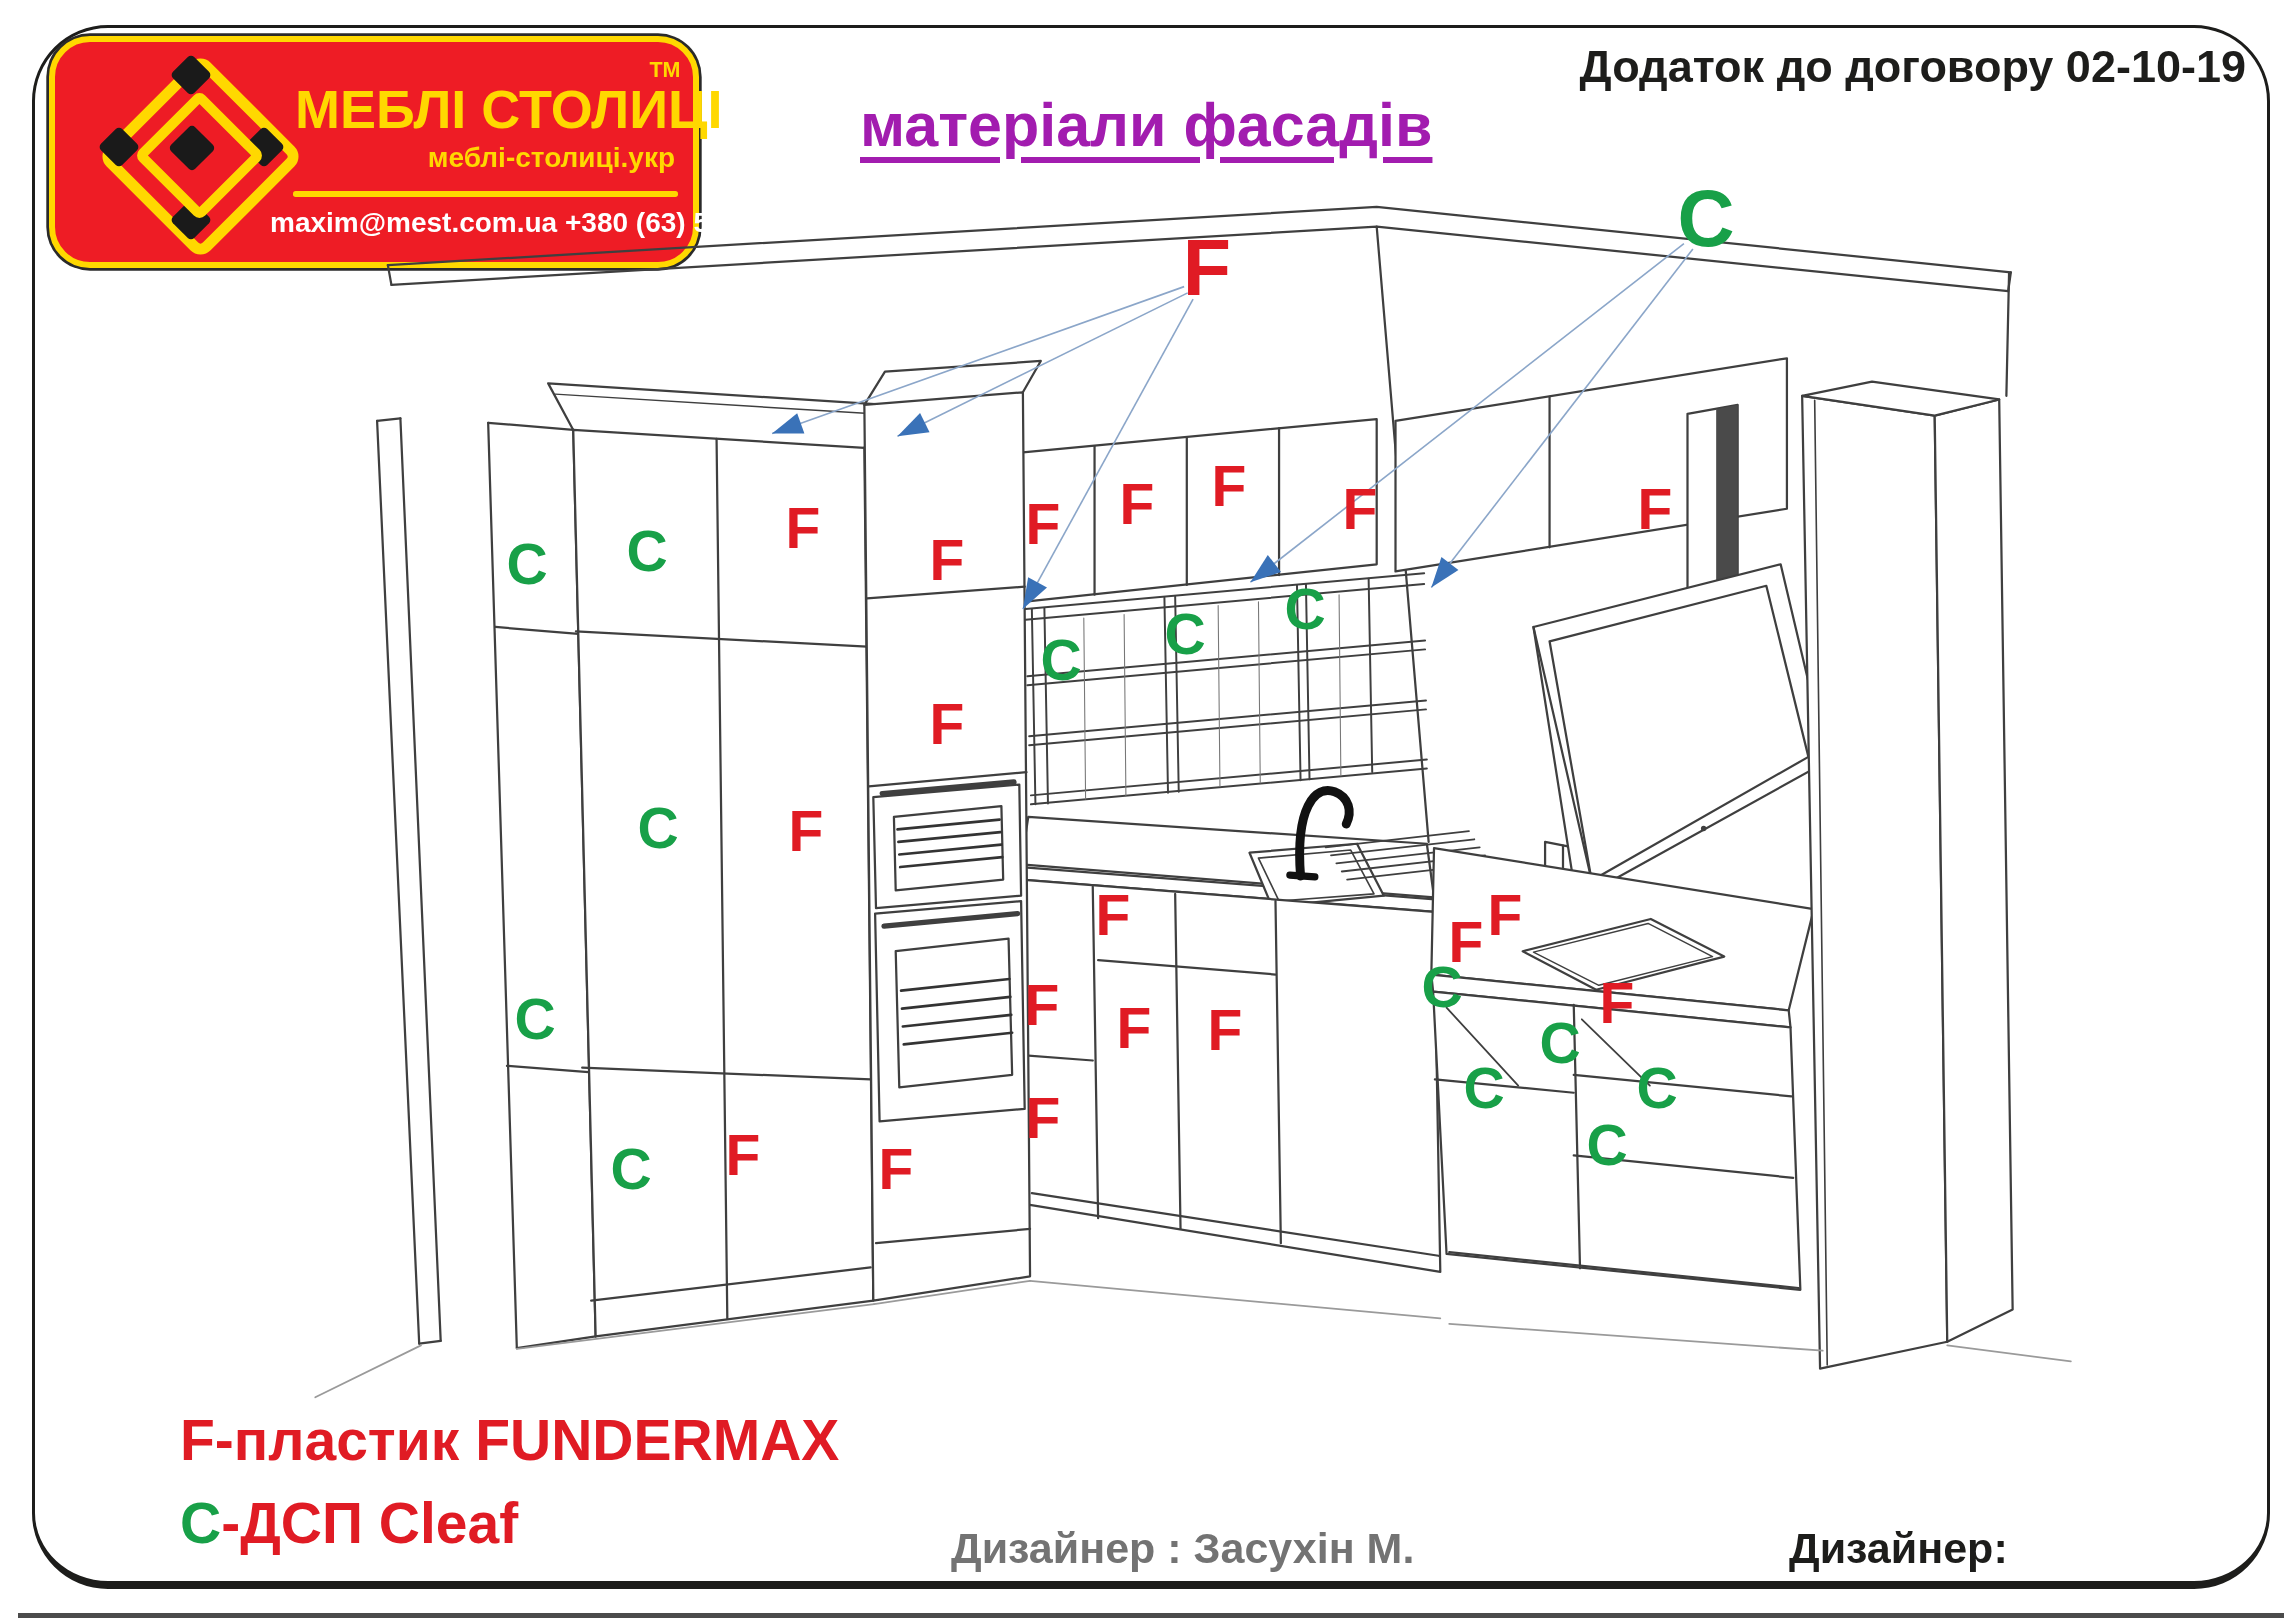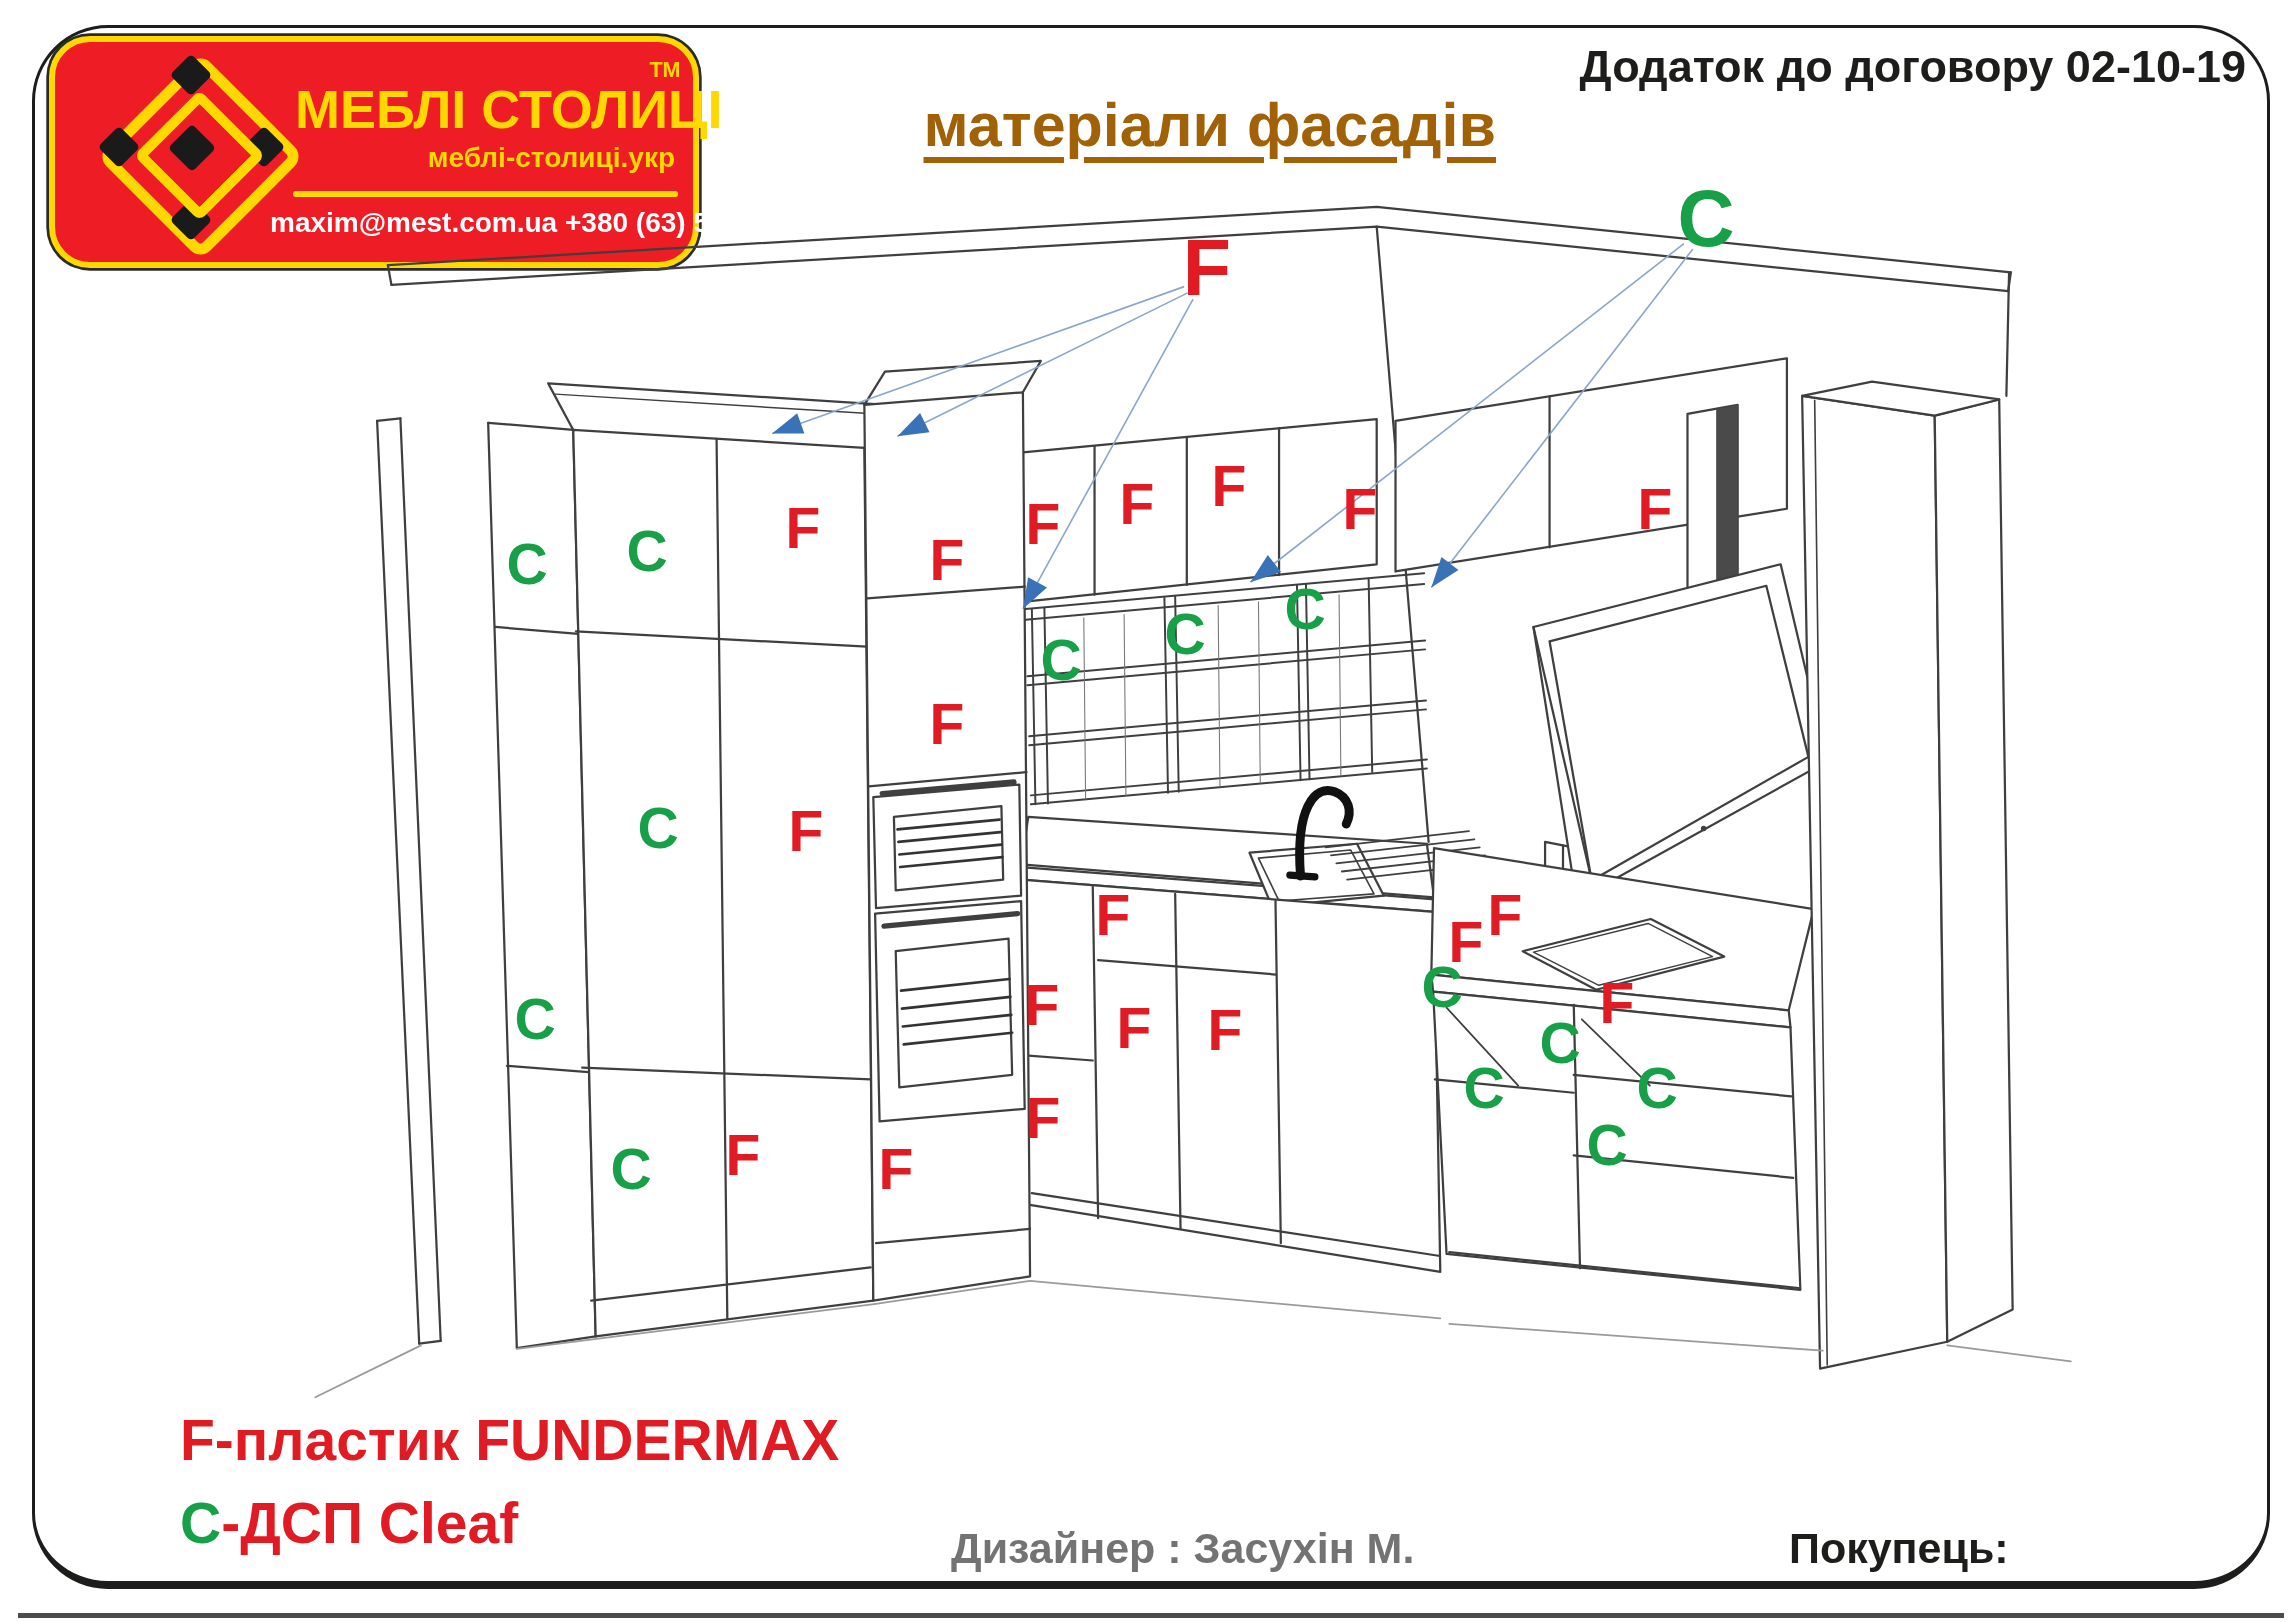--- a/index.html
+++ b/index.html
@@ -24,21 +24,21 @@
          font-size:54px;font-weight:bold;letter-spacing:0px;white-space:nowrap;}
   .tm{position:absolute;right:12.5px;top:16px;color:#ffd800;font-size:21.5px;font-weight:bold;}
   .site{position:absolute;left:240px;top:100px;width:380px;text-align:right;color:#ffd800;
         font-size:28px;font-weight:bold;}
   .rule{position:absolute;left:238px;top:149px;width:385px;height:6.3px;background:#ffd800;border-radius:2.7px;}
   .contact{position:absolute;left:215px;top:165px;width:412px;text-align:center;color:#ffffff;
         font-size:28px;font-weight:bold;white-space:nowrap;}
 
   
   .contract{position:absolute;right:47px;top:41px;color:#1d1d1b;font-size:45px;font-weight:bold;white-space:nowrap;}
-  .title{position:absolute;left:860px;top:90px;width:636px;text-align:right;color:#a16207;
+  .title{position:absolute;left:860px;top:90px;width:636px;text-align:left;color:#a21caf;
          font-size:61px;font-weight:bold;text-decoration:underline;text-underline-offset:10.7px;white-space:nowrap;}
 
   
   .legend{position:absolute;left:180px;top:1399px;font-size:57px;font-weight:bold;line-height:1.45;white-space:nowrap;}
   .legend .f-line{color:#e01b24;}
   .legend .c-pre{color:#18a048;} .legend .c-rest{color:#e01b24;}
   .designer{position:absolute;left:951px;top:1524px;color:#737373;font-size:43px;font-weight:bold;white-space:nowrap;}
   .buyer{position:absolute;left:1789px;top:1524px;color:#1d1d1b;font-size:43px;font-weight:bold;white-space:nowrap;}
 
   
@@ -275,15 +275,15 @@
       <div class="lab" style="left: 1484px; top: 1088px; font-size: 57px; color: rgb(24, 160, 72);">C</div>
       <div class="lab" style="left: 1657px; top: 1088px; font-size: 57px; color: rgb(24, 160, 72);">C</div>
       <div class="lab" style="left: 1607px; top: 1145px; font-size: 57px; color: rgb(24, 160, 72);">C</div>
     </div>
 
   <div class="legend">
     <div class="f-line">F-пластик FUNDERMAX</div>
     <div><span class="c-pre">C</span><span class="c-rest">-ДСП Cleaf</span></div>
   </div>
   <div class="designer">Дизайнер : Засухін М.</div>
-  <div class="buyer">Покупець:</div>
+  <div class="buyer">Дизайнер:</div>
 </div>
 
 
 </body></html>

